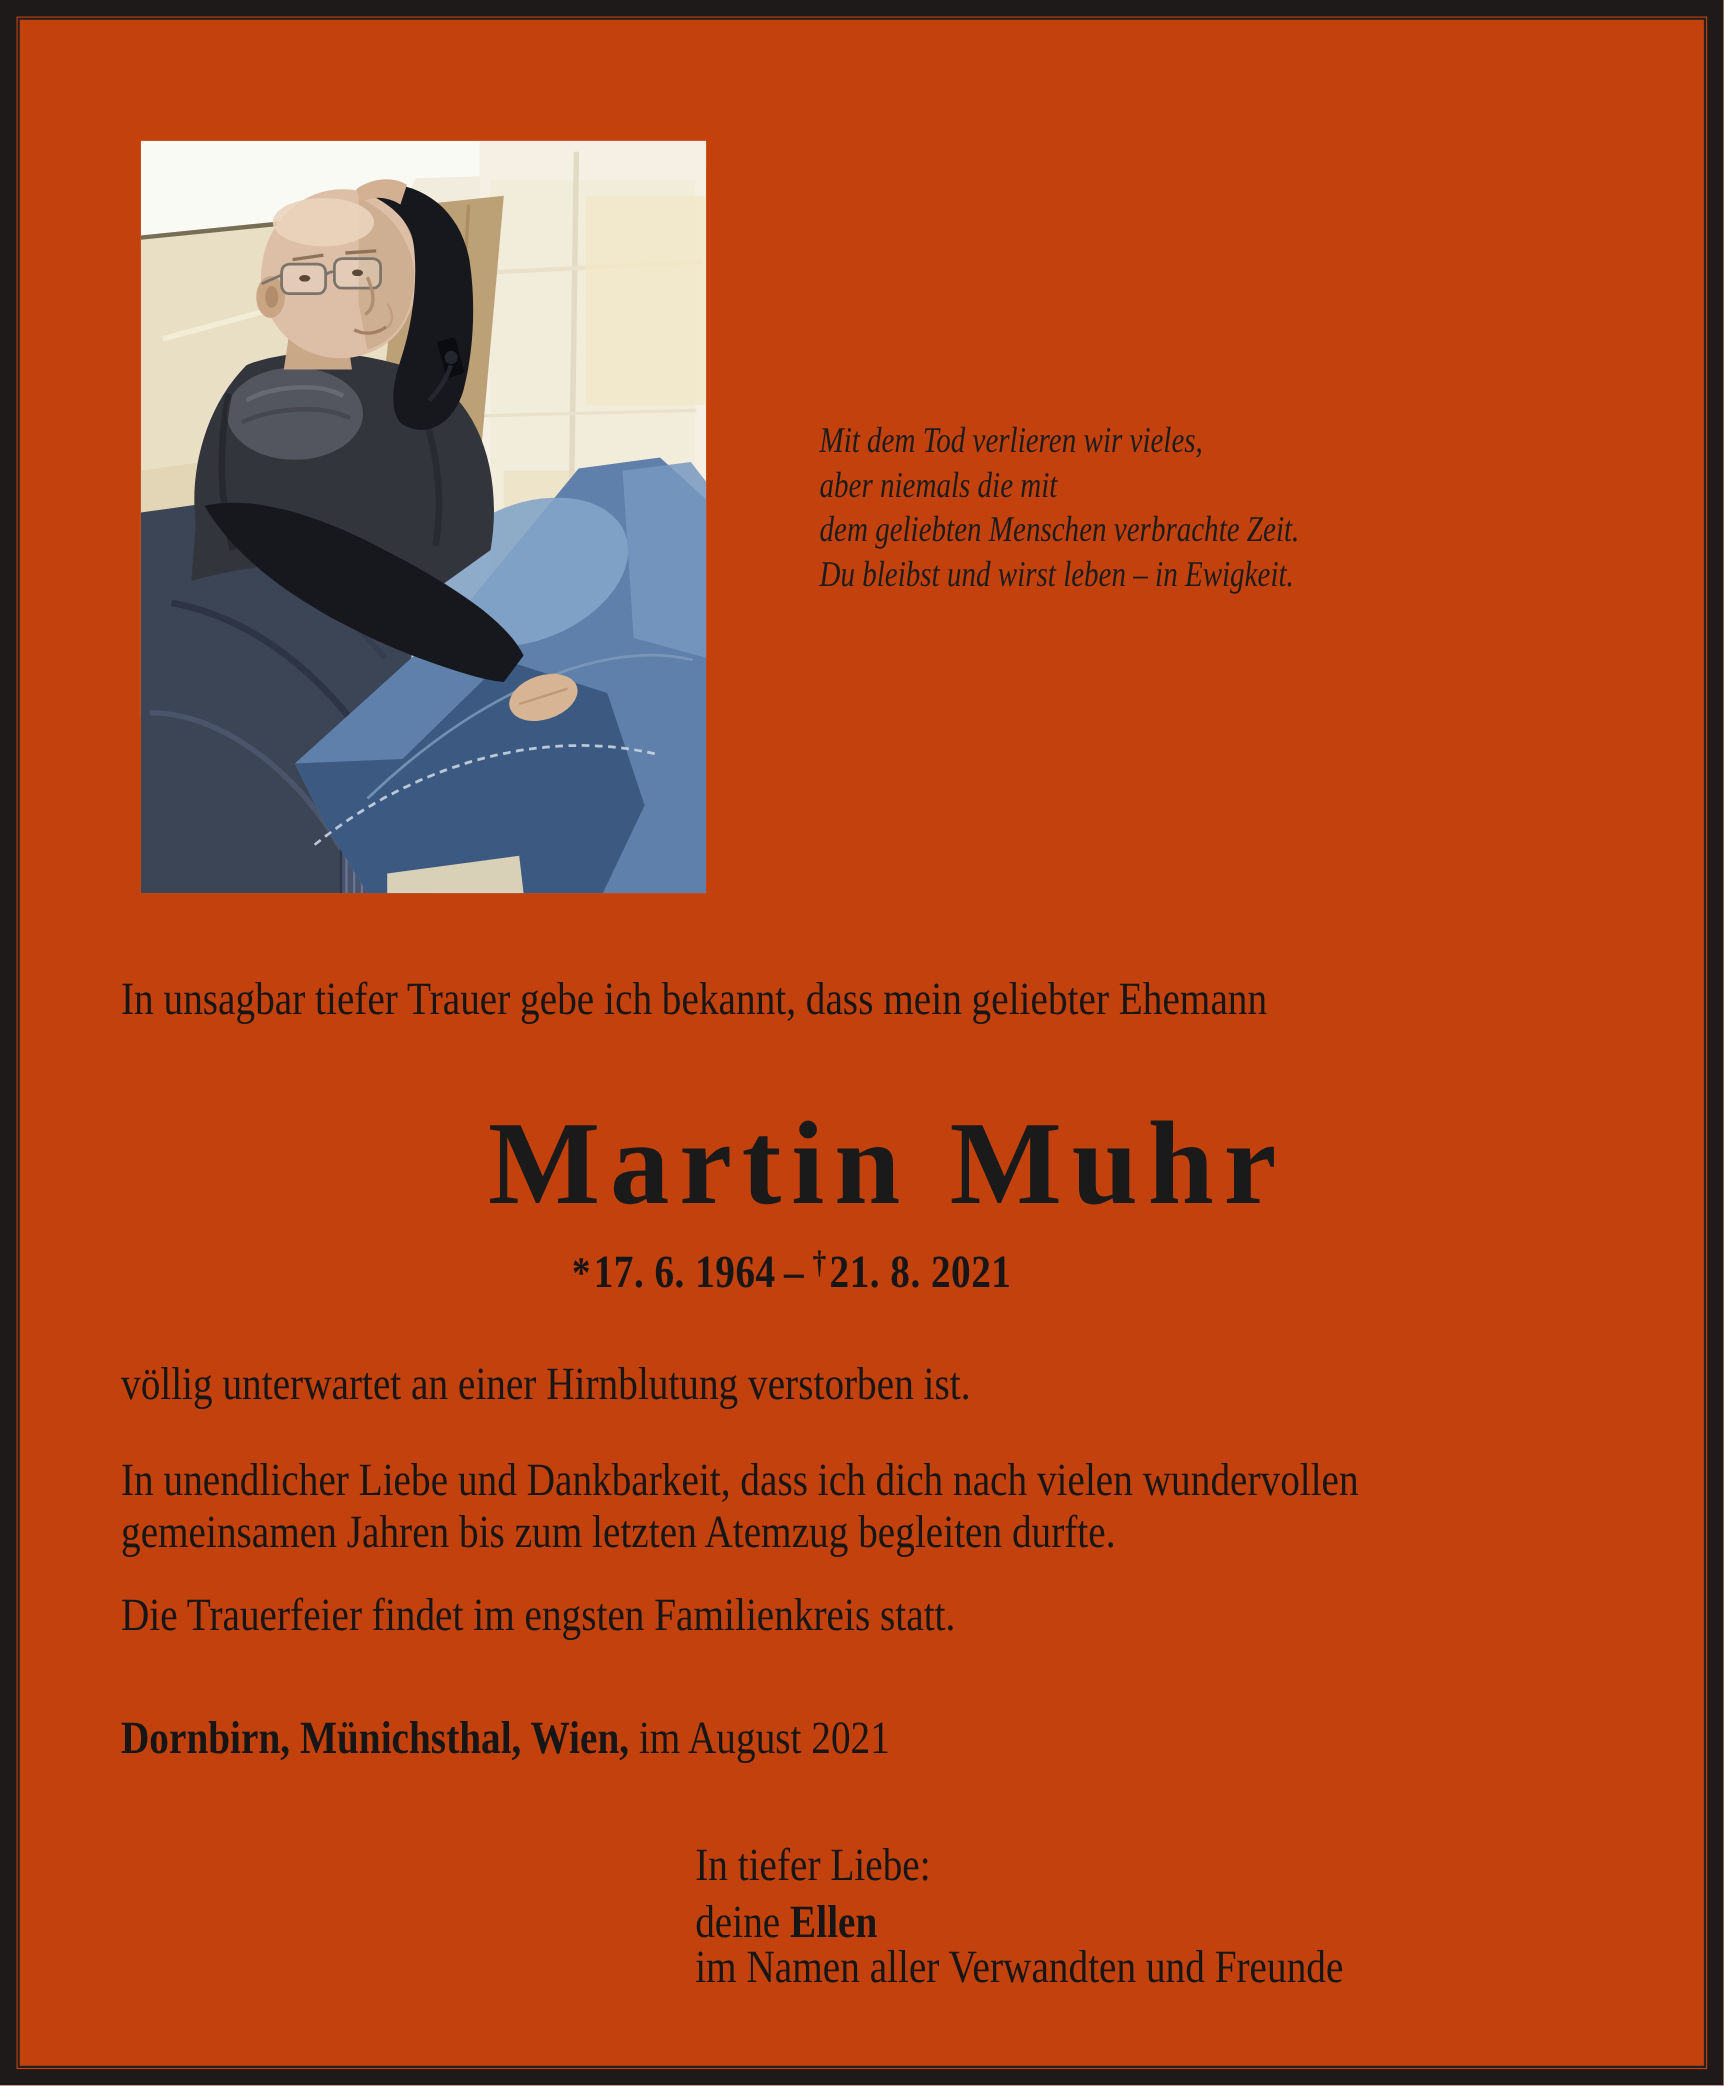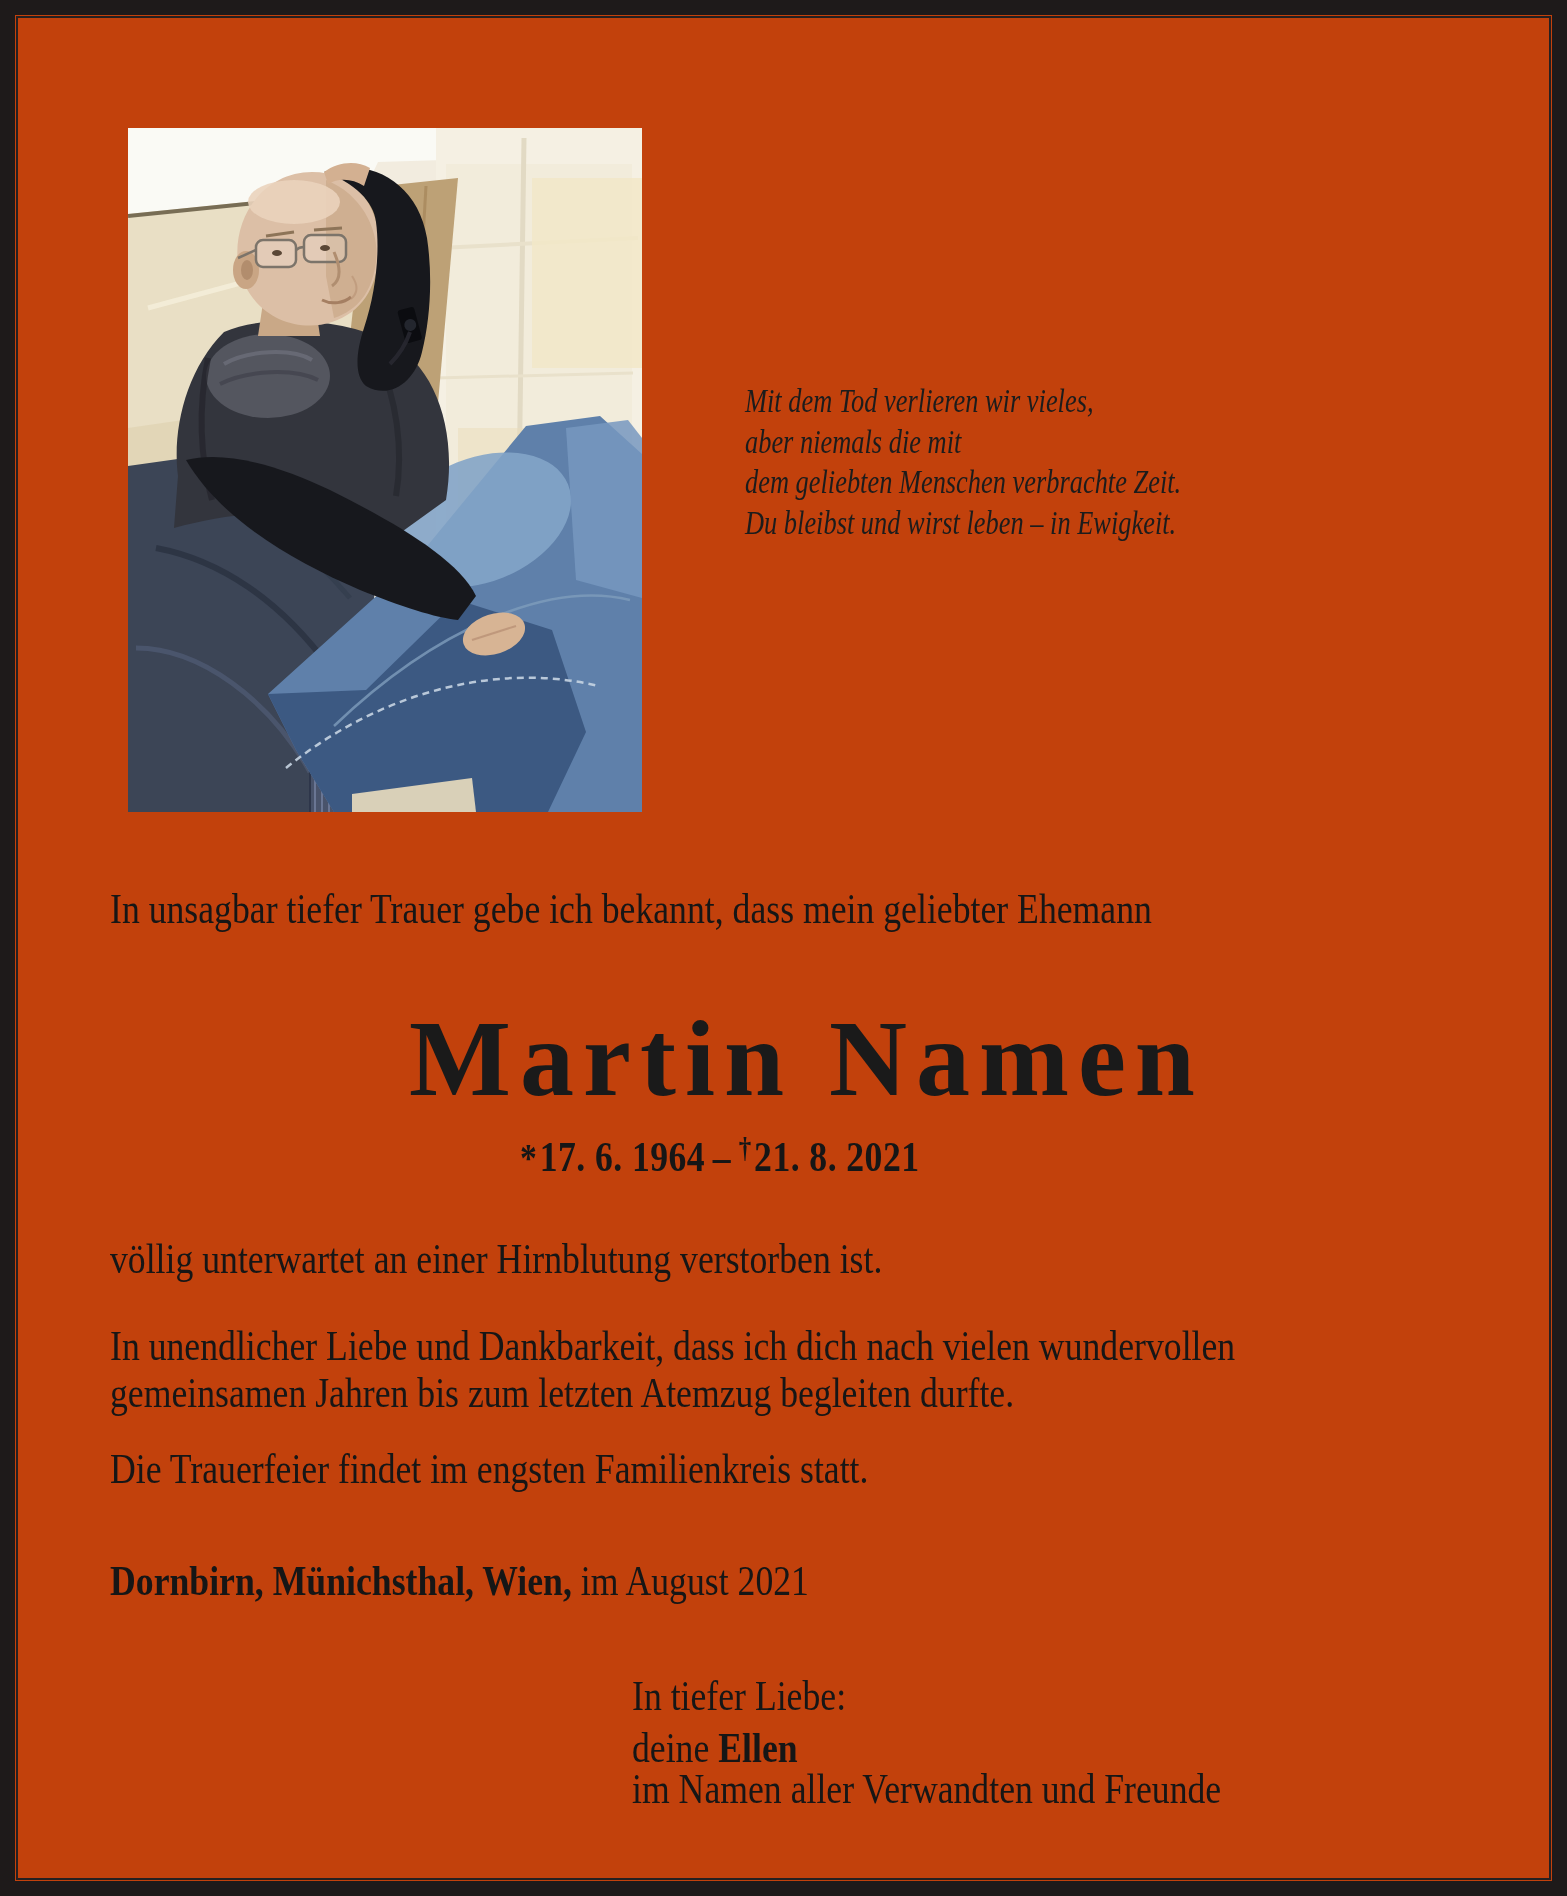--- a/index.html
+++ b/index.html
@@ -152,21 +152,21 @@
 
   <div class="abs verse">
     <div>Mit dem Tod verlieren wir vieles,</div>
     <div>aber niemals die mit</div>
     <div>dem geliebten Menschen verbrachte Zeit.</div>
     <div>Du bleibst und wirst leben – in Ewigkeit.</div>
   </div>
 
   <div class="abs intro condensed">In unsagbar tiefer Trauer gebe ich bekannt, dass mein geliebter Ehemann</div>
 
-  <div class="abs name">Martin Namen</div>
+  <div class="abs name">Martin Muhr</div>
 
   <div class="abs dates condensed">
     <span class="birth-sym">*</span><span>17. 6. 1964</span><span class="dash-sep">–</span><span class="death-sym">†</span><span>21. 8. 2021</span>
   </div>
 
   <div class="abs para1 condensed">völlig unterwartet an einer Hirnblutung verstorben ist.</div>
 
   <div class="abs para2 condensed">
     <div>In unendlicher Liebe und Dankbarkeit, dass ich dich nach vielen wundervollen</div>
     <div>gemeinsamen Jahren bis zum letzten Atemzug begleiten durfte.</div>

